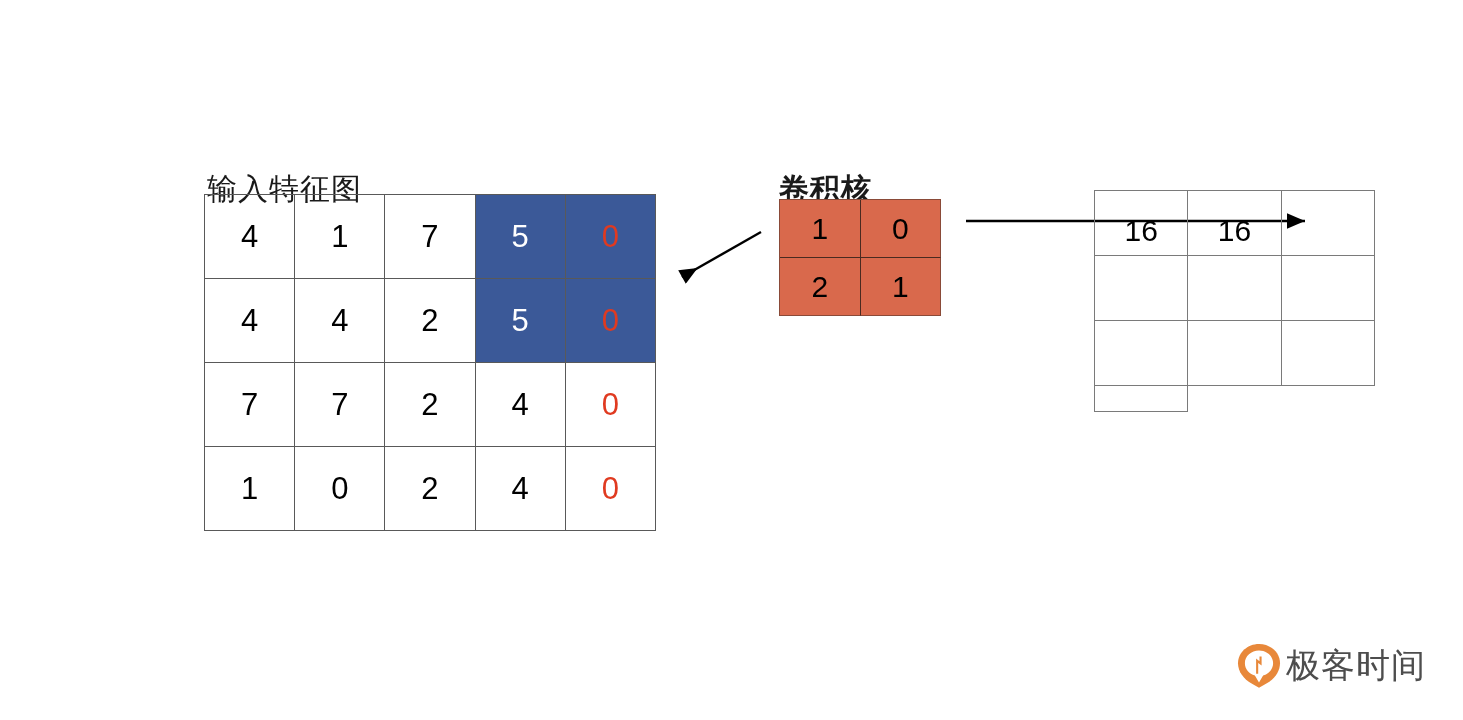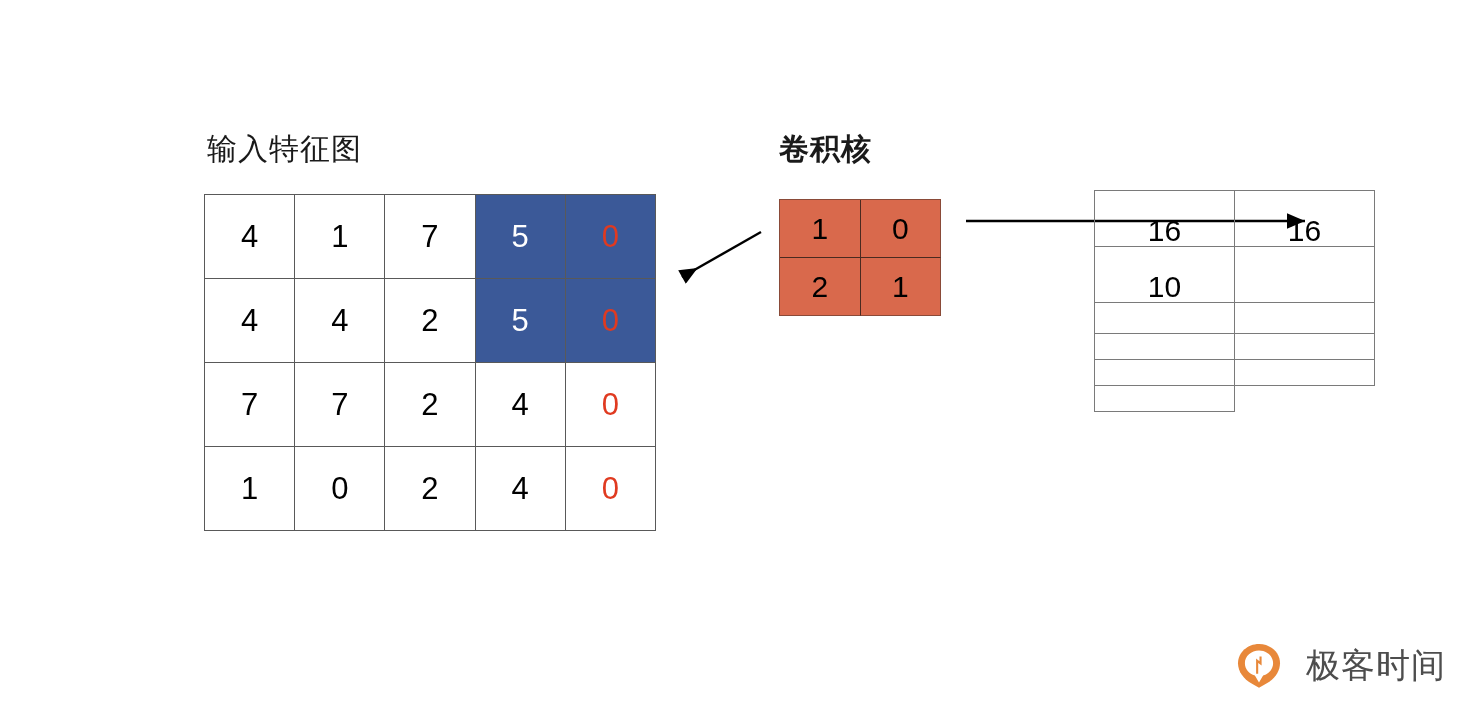--- a/index.html
+++ b/index.html
@@ -16,20 +16,21 @@
   }
 
   
   .caption {
     position: absolute;
     font-size: 30px;
     line-height: 1;
     letter-spacing: 1px;
     color: #1a1a1a;
     white-space: nowrap;
+    margin-top: 40px;
   }
 
   
   .grid {
     position: absolute;
     display: grid;
     border-top: 1px solid #595959;
     border-left: 1px solid #595959;
   }
   .cell {
@@ -71,21 +72,21 @@
     border-bottom: 1px solid #4a2a20;
     font-size: 30px;
   }
   #kernel-grid .cell.last-col { border-right: 1px solid #8a4a38; }
   #kernel-grid .cell.last-row { border-bottom: 1px solid #8a4a38; }
 
   
   #output-grid {
     left: 1094px; top: 190px;
     width: 281px; height: 222px;
-    grid-template-columns: repeat(2, 1fr);
+    grid-template-columns: repeat(3, 1fr);
     grid-template-rows: repeat(3, 1fr);
     border-top: 1px solid #7a7a7a;
     border-left: 1px solid #7a7a7a;
   }
   #output-grid .cell {
     border-right: 1px solid #7a7a7a;
     border-bottom: 1px solid #7a7a7a;
     font-size: 30px;
     align-items: flex-start;
     padding-top: 25px;
@@ -94,21 +95,21 @@
   
   .arrow-svg { position: absolute; overflow: visible; pointer-events: none; }
   #arrow-kernel-to-input { left: 660px; top: 205px; width: 120px; height: 90px; }
   #arrow-kernel-to-output { left: 960px; top: 200px; width: 370px; height: 45px; }
 
   
   #watermark {
     position: absolute;
     left: 1236px; top: 641px;
     width: 200px; height: 48px;
-    display: flex; align-items: center; gap: 24px;
+    display: flex; align-items: center; gap: 4px;
   }
   #watermark .wm-mark { width: 46px; height: 46px; flex: 0 0 46px; }
   #watermark .wm-text {
     font-size: 34px; line-height: 1;
     color: #4d4d4d; letter-spacing: 1px; white-space: nowrap;
   }
 </style>
 </head>
 <body>
 
@@ -163,21 +164,20 @@
     <marker id="ah-right" markerWidth="9" markerHeight="9" refX="7.5" refY="3.2" orient="auto" markerUnits="strokeWidth">
       <path d="M0,0 L0,6.4 L7.5,3.2 z" fill="#000000"></path>
     </marker>
   </defs>
   <line x1="6" y1="21" x2="345" y2="21" stroke="#000000" stroke-width="2.4" marker-end="url(#ah-right)"></line>
 </svg>
 
 <div class="grid" id="output-grid">
   <div class="cell">16</div>
   <div class="cell">16</div>
-  <div class="cell">10</div>
 
   <div class="cell"></div>
   <div class="cell"></div>
   <div class="cell"></div>
   <div class="cell"></div>
 
   <div class="cell"></div>
   <div class="cell"></div>
   <div class="cell"></div>
   <div class="cell"></div>

